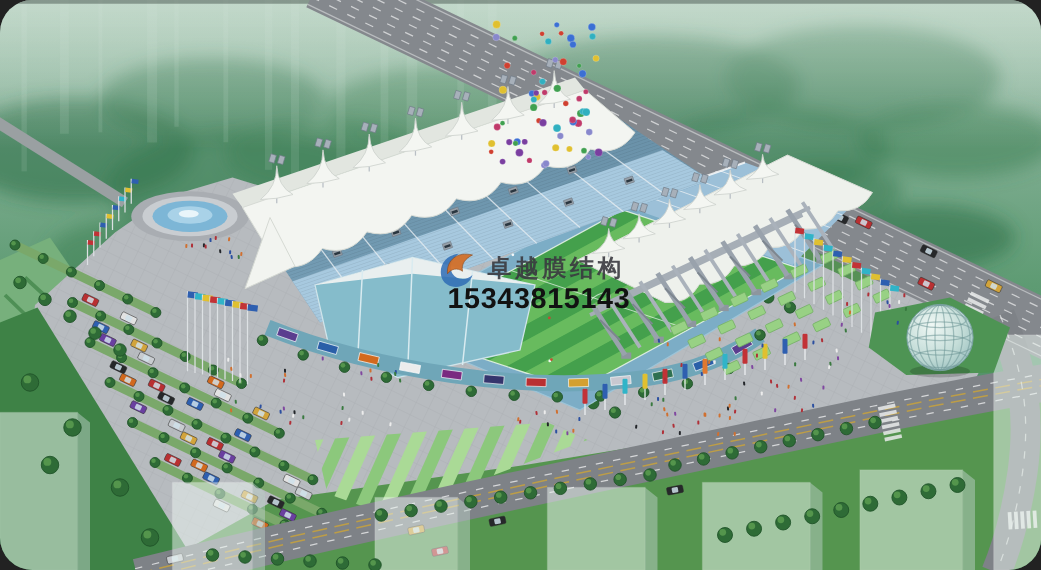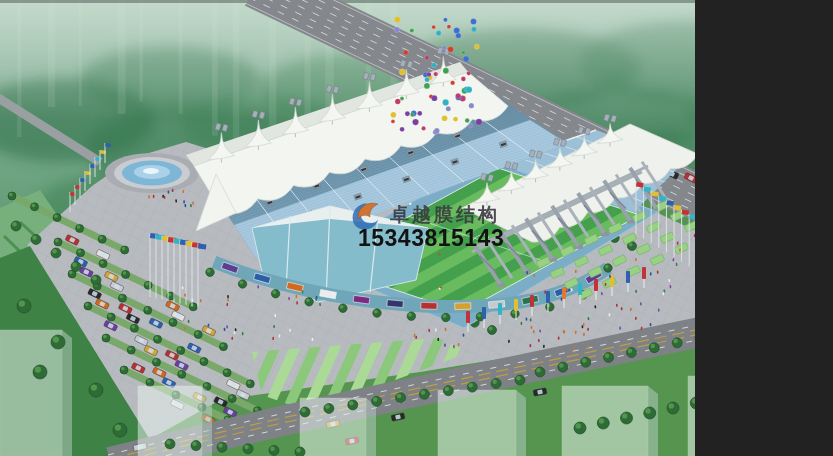--- a/index.html
+++ b/index.html
@@ -1,16 +1,16 @@
 <!DOCTYPE html>
 <html><head>
 <meta charset="utf-8">
 <style>
   html,body{margin:0;padding:0;background:#222;}
-  #stage{width:695px;height:456px;overflow:hidden;position:relative;font-family:"Liberation Sans",sans-serif;}
+  #stage{width:833px;height:456px;overflow:hidden;position:relative;font-family:"Liberation Sans",sans-serif;border-radius:26px;}
   svg{display:block;}
   text{font-family:"Liberation Sans","DejaVu Sans",sans-serif;}
 </style>
 </head>
 <body>
 
 <div id="stage">
 <svg id="scene" width="833" height="456" viewBox="0 0 833 456">
   <defs>
     <linearGradient id="bgForest" x1="0" y1="0" x2="0" y2="1">

